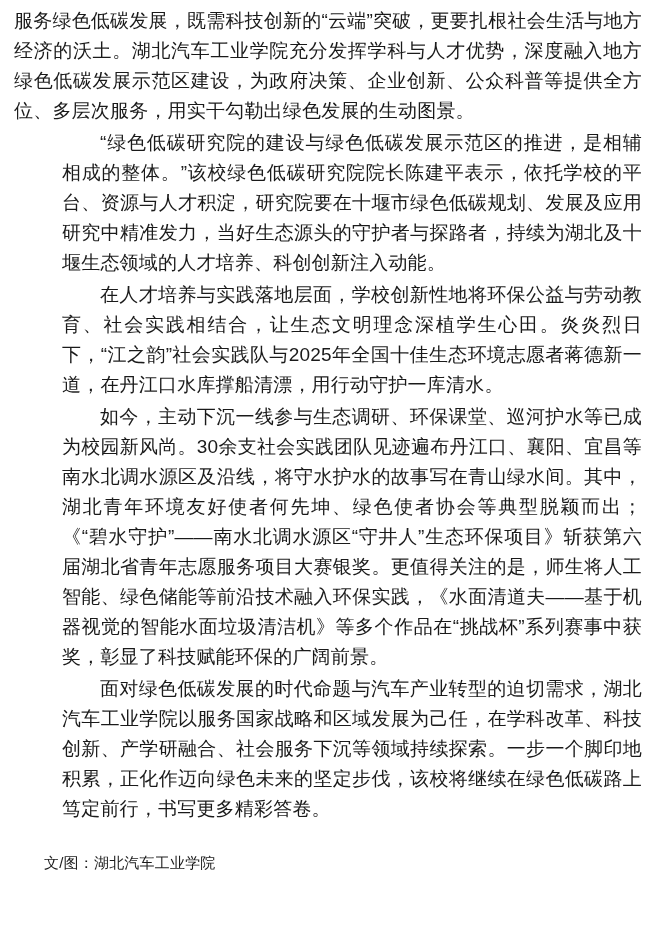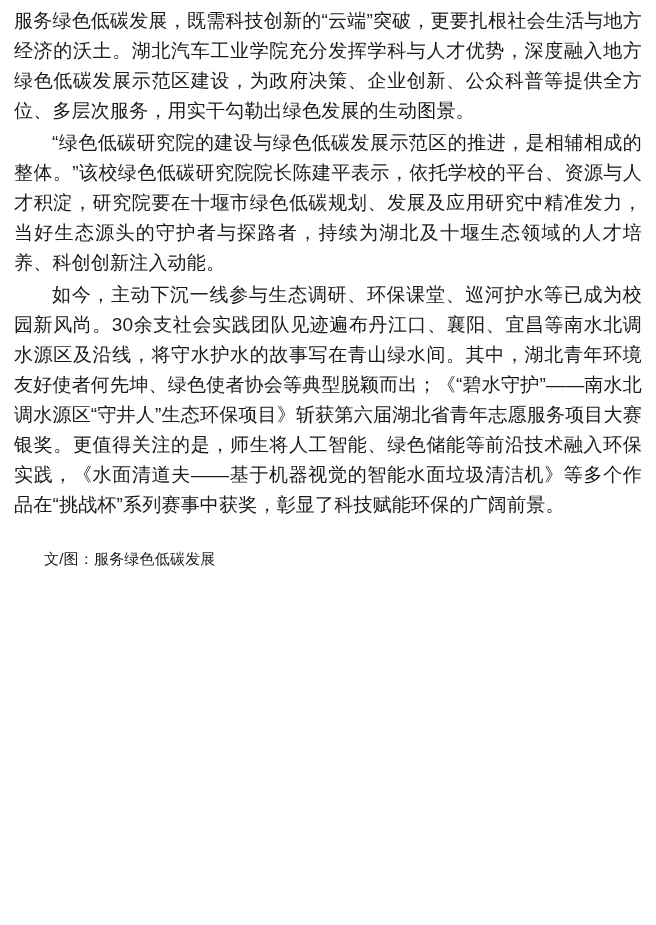--- a/index.html
+++ b/index.html
@@ -26,37 +26,40 @@
     color: #1a1a1a;
     font-size: 19px;
     line-height: 30px;
     text-align: justify;
     text-justify: inter-ideograph;
     margin: 0 0 2px 0;
     letter-spacing: 0.2px;
   }
   .para.indent {
     text-indent: 2em;
+    margin-left: 48px;
   }
   .signature {
     color: #1a1a1a;
     font-size: 15px;
     line-height: 30px;
     text-indent: 2em;
     margin-top: 16px;
     letter-spacing: 0.2px;
   }
   .spacer {
     height: 6px;
   }
 </style>
 </head>
 <body>
 
 <div class="page">
   <div class="article-body">
     <p class="para">服务绿色低碳发展，既需科技创新的“云端”突破，更要扎根社会生活与地方经济的沃土。湖北汽车工业学院充分发挥学科与人才优势，深度融入地方绿色低碳发展示范区建设，为政府决策、企业创新、公众科普等提供全方位、多层次服务，用实干勾勒出绿色发展的生动图景。</p>
     <p class="para indent">“绿色低碳研究院的建设与绿色低碳发展示范区的推进，是相辅相成的整体。”该校绿色低碳研究院院长陈建平表示，依托学校的平台、资源与人才积淀，研究院要在十堰市绿色低碳规划、发展及应用研究中精准发力，当好生态源头的守护者与探路者，持续为湖北及十堰生态领域的人才培养、科创创新注入动能。</p>
+    <p class="para indent">在人才培养与实践落地层面，学校创新性地将环保公益与劳动教育、社会实践相结合，让生态文明理念深植学生心田。炎炎烈日下，“江之韵”社会实践队与2025年全国十佳生态环境志愿者蒋德新一道，在丹江口水库撑船清漂，用行动守护一库清水。</p>
     <p class="para indent">如今，主动下沉一线参与生态调研、环保课堂、巡河护水等已成为校园新风尚。30余支社会实践团队见迹遍布丹江口、襄阳、宜昌等南水北调水源区及沿线，将守水护水的故事写在青山绿水间。其中，湖北青年环境友好使者何先坤、绿色使者协会等典型脱颖而出；《“碧水守护”——南水北调水源区“守井人”生态环保项目》斩获第六届湖北省青年志愿服务项目大赛银奖。更值得关注的是，师生将人工智能、绿色储能等前沿技术融入环保实践，《水面清道夫——基于机器视觉的智能水面垃圾清洁机》等多个作品在“挑战杯”系列赛事中获奖，彰显了科技赋能环保的广阔前景。</p>
+    <p class="para indent">面对绿色低碳发展的时代命题与汽车产业转型的迫切需求，湖北汽车工业学院以服务国家战略和区域发展为己任，在学科改革、科技创新、产学研融合、社会服务下沉等领域持续探索。一步一个脚印地积累，正化作迈向绿色未来的坚定步伐，该校将继续在绿色低碳路上笃定前行，书写更多精彩答卷。</p>
     <div class="spacer"></div>
-    <p class="signature">文/图：服务绿色低碳发展</p>
+    <p class="signature">文/图：湖北汽车工业学院</p>
   </div>
 </div>
 
 </body></html>

